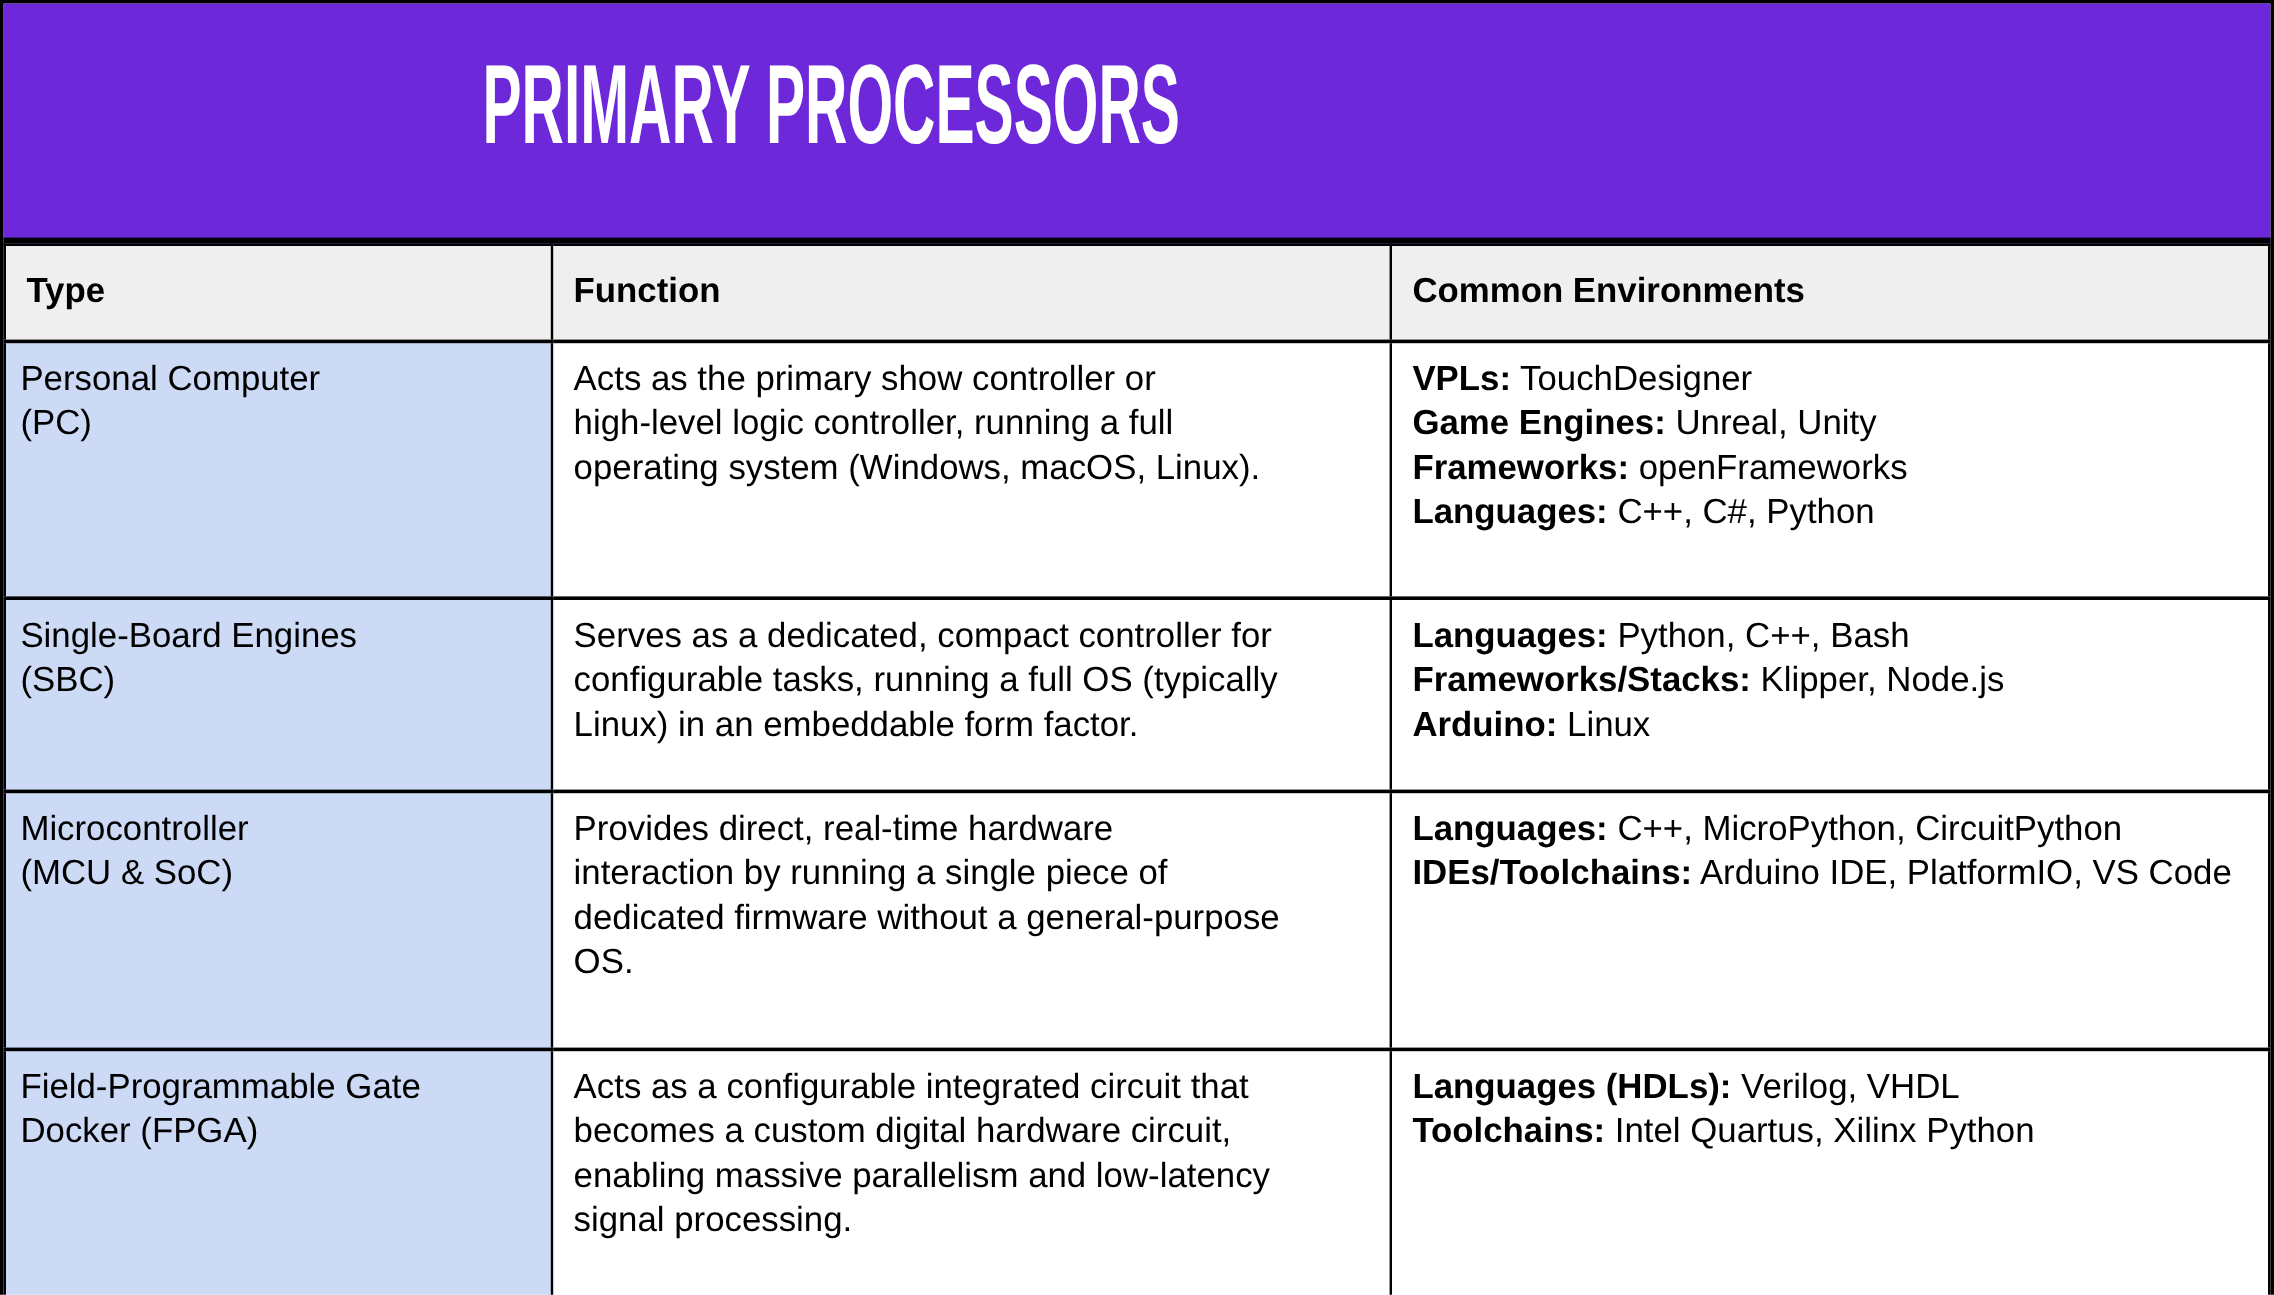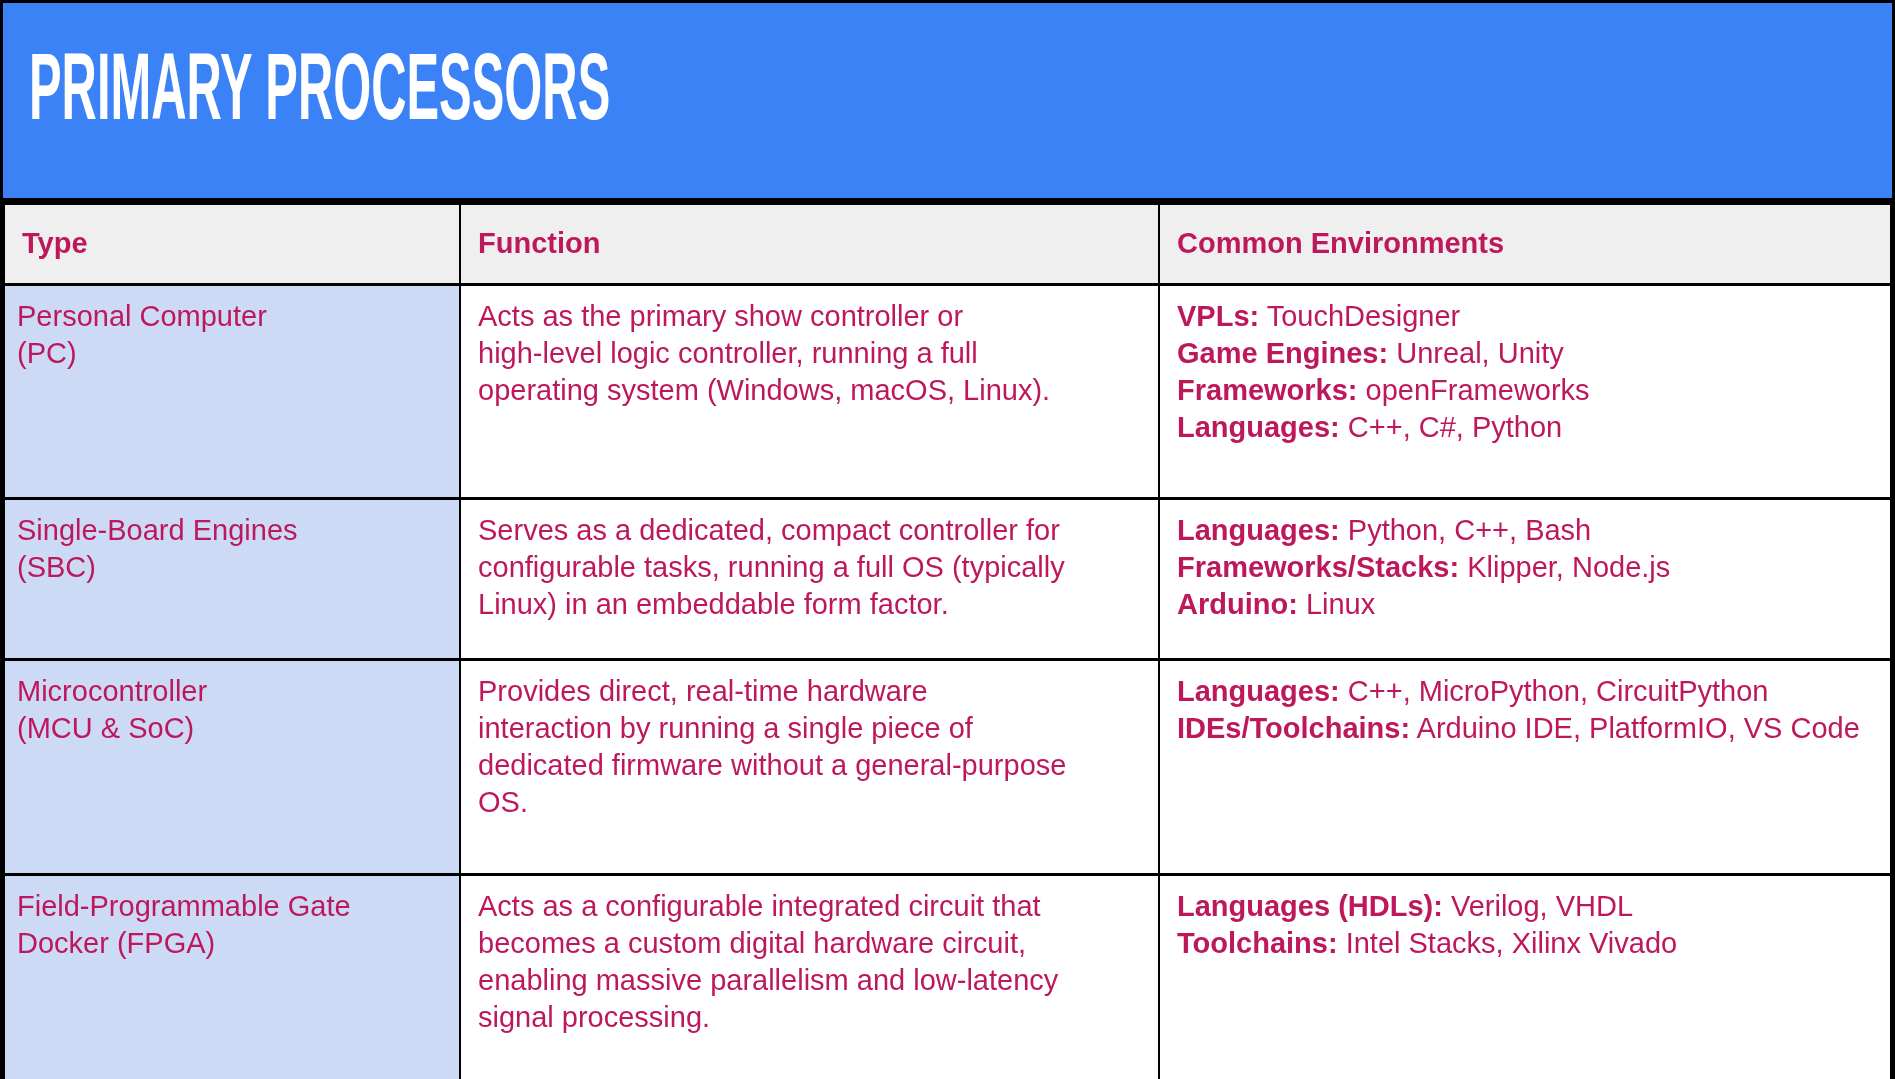--- a/index.html
+++ b/index.html
@@ -15,25 +15,26 @@
     box-sizing: border-box;
     width: 1895px;
     height: 1100px;
     border-top: 3px solid #000;
     border-left: 3px solid #000;
     border-right: 3px solid #000;
   }
   .banner {
     box-sizing: border-box;
     height: 200px;
-    background: #3b82f6;
+    background: #6d28d9;
     border-bottom: 5px solid #000;
     display: flex;
     align-items: center;
     padding-left: 26px;
+    justify-content: center;
   }
   .banner-title {
     color: #ffffff;
     font-size: 94px;
     font-weight: bold;
     letter-spacing: 0px;
     white-space: nowrap;
     transform: scaleX(0.52) translateY(-14px);
     transform-origin: left center;
   }
@@ -46,21 +47,21 @@
   col.c-func { width: 699px; }
   col.c-env  { width: auto; }
   .proc-table th, .proc-table td {
     box-sizing: border-box;
     border: 2px solid #000;
     vertical-align: top;
     text-align: left;
     padding: 12px 17px 12px 17px;
     font-size: 29px;
     line-height: 37px;
-    color: #be185d;
+    color: #000000;
   }
   .proc-table thead th {
     background: #efefef;
     height: 80px;
     font-weight: bold;
     padding-top: 20px;
   }
   .proc-table tbody td {
     border-top: 3px solid #000;
     background: #ffffff;
@@ -160,19 +161,19 @@
           <div class="type-line">Docker (FPGA)</div>
         </td>
         <td>
           <span class="func-line">Acts as a configurable integrated circuit that</span>
           <span class="func-line">becomes a custom digital hardware circuit,</span>
           <span class="func-line">enabling massive parallelism and low-latency</span>
           <span class="func-line">signal processing.</span>
         </td>
         <td>
           <div><span class="env-label">Languages (HDLs):</span> <span>Verilog, VHDL</span></div>
-          <div><span class="env-label">Toolchains:</span> <span>Intel Stacks, Xilinx Vivado</span></div>
+          <div><span class="env-label">Toolchains:</span> <span>Intel Quartus, Xilinx Python</span></div>
         </td>
       </tr>
 
     </tbody>
   </table>
 </div>
 
 </body></html>

